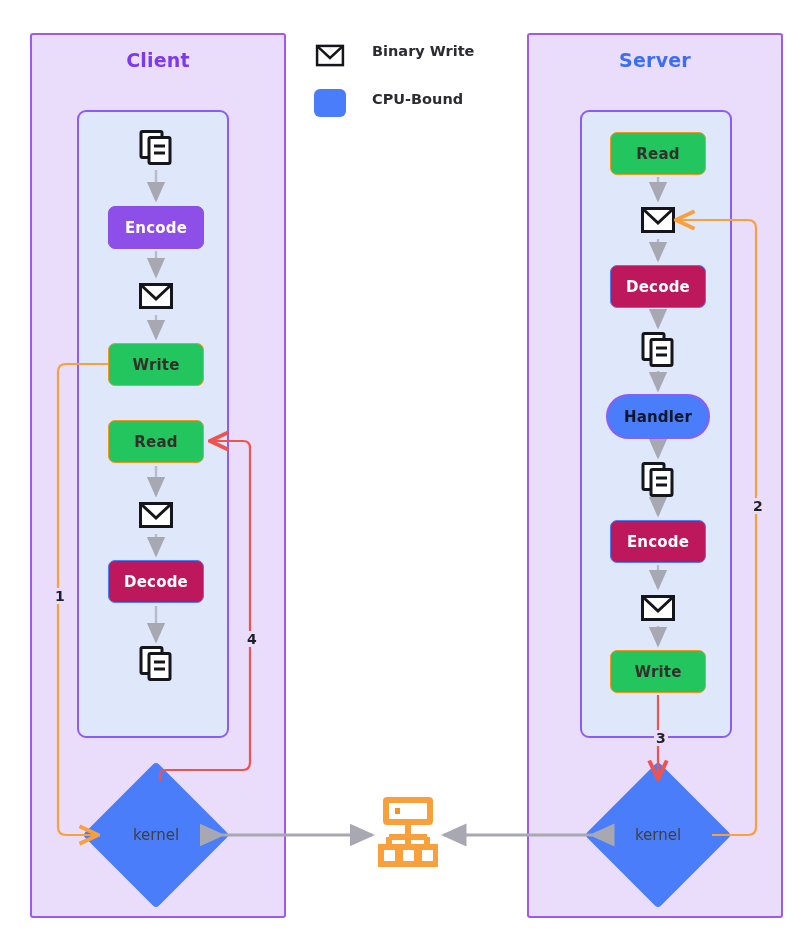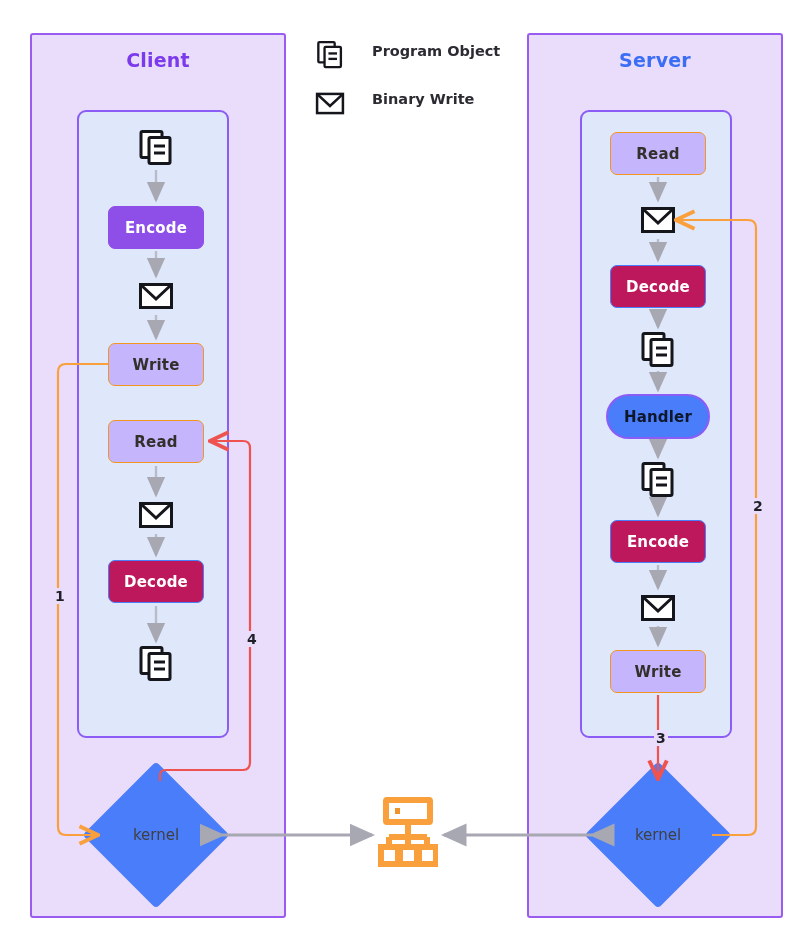--- a/index.html
+++ b/index.html
@@ -24,21 +24,21 @@
     position:absolute;background:#dfe7fb;border:2px solid #8b5cf6;border-radius:9px;
     box-sizing:border-box;
   }
 
   
   .node{
     position:absolute;box-sizing:border-box;display:flex;align-items:center;justify-content:center;
     font-size:15px;font-weight:bold;border-radius:7px;letter-spacing:.2px;
   }
   .node.cpu{background:#be185d;border:1.5px solid #4a7dfa;color:#ffffff;}
-  .node.io{background:#c4b5fd;border:1.5px solid #f5951f;color:#33302b;}
+  .node.io{background:#22c55e;border:1.5px solid #f5951f;color:#33302b;}
   .node.encode-client{background:#8e4fe8;border:1.5px solid #8e4fe8;color:#ffffff;}
   .node.handler{background:#4a7dfa;border:2.5px solid #8b5cf6;border-radius:999px;color:#0f172a;}
 
   .kernel{
     position:absolute;width:104px;height:104px;background:#4a7dfa;
     transform:rotate(45deg);border-radius:4px;
   }
   .kernel-label{
     position:absolute;color:#404040;font-size:15px;font-weight:normal;
     display:flex;align-items:center;justify-content:center;
@@ -119,42 +119,35 @@
       <line x1="16" y1="17" x2="27" y2="17" stroke="#15151c" stroke-width="3"></line>
       <line x1="16" y1="24" x2="27" y2="24" stroke="#15151c" stroke-width="3"></line>
     </svg>
   </span>
 
   <div class="kernel" style="left:104px;top:783px;"></div>
   <div class="kernel-label" style="left:104px;top:783px;width:104px;height:104px;">kernel</div>
 
   <div class="legend">
 
-    <div class="legend-row">
-      <span class="legend-icon">
-        <svg width="28" height="30" viewBox="0 0 36 38">
-          <rect x="3" y="2.5" width="21" height="26" rx="1.5" fill="#ffffff" stroke="#15151c" stroke-width="3"></rect>
-          <rect x="11" y="8.5" width="21" height="26" rx="1.5" fill="#ffffff" stroke="#15151c" stroke-width="3"></rect>
-          <line x1="16" y1="17" x2="27" y2="17" stroke="#15151c" stroke-width="3"></line>
-          <line x1="16" y1="24" x2="27" y2="24" stroke="#15151c" stroke-width="3"></line>
-        </svg>
-      </span>
-      <span class="legend-label">Program Object</span>
-    </div>
 
     <div class="legend-row">
       <span class="legend-icon">
         <svg width="30" height="27" viewBox="0 0 36 32">
           <rect x="2.5" y="4.5" width="31" height="23" fill="#ffffff" stroke="#15151c" stroke-width="3"></rect>
           <polyline points="3,5 18,19 33,5" fill="none" stroke="#15151c" stroke-width="3"></polyline>
         </svg>
       </span>
       <span class="legend-label">Binary Write</span>
     </div>
 
+    <div class="legend-row">
+      <span class="legend-swatch" style="background:#4a7dfa;"></span>
+      <span class="legend-label">CPU-Bound</span>
+    </div>
 
 
   </div>
 
   <div class="panel" style="left:527px;top:33px;width:256px;height:885px;">
     <div class="panel-title" style="color:#3b6ef5;">Server</div>
   </div>
   <div class="inner-box" style="left:580px;top:110px;width:152px;height:628px;"></div>
 
   <div class="node io" style="left:610px;top:132px;width:96px;height:43px;">

